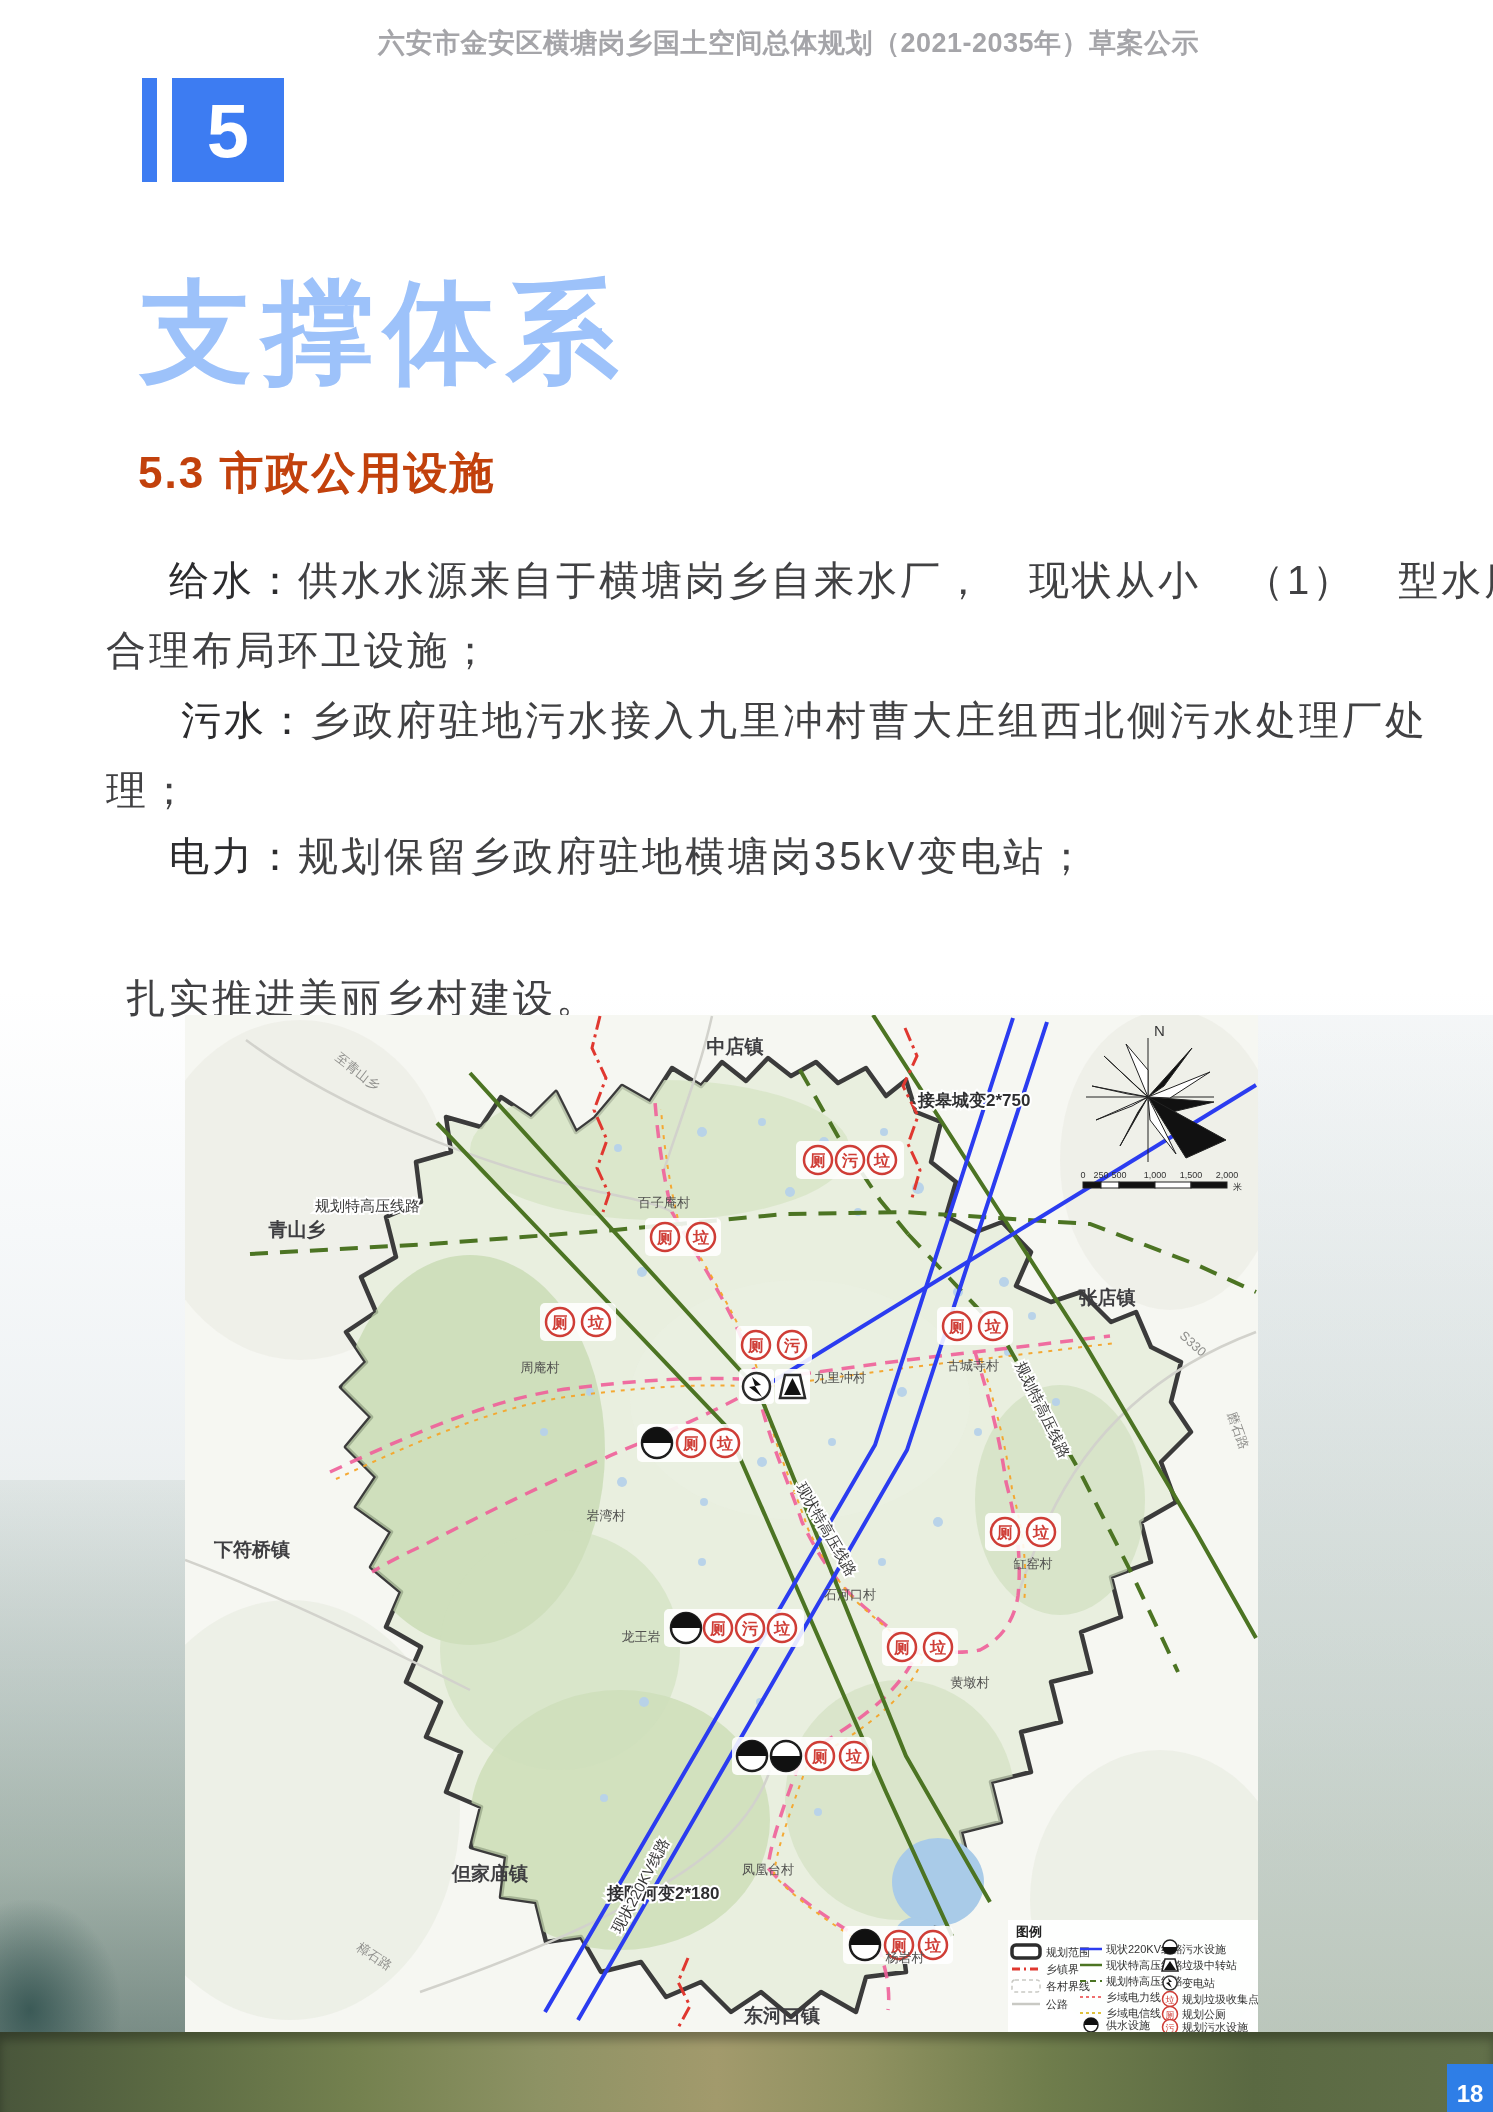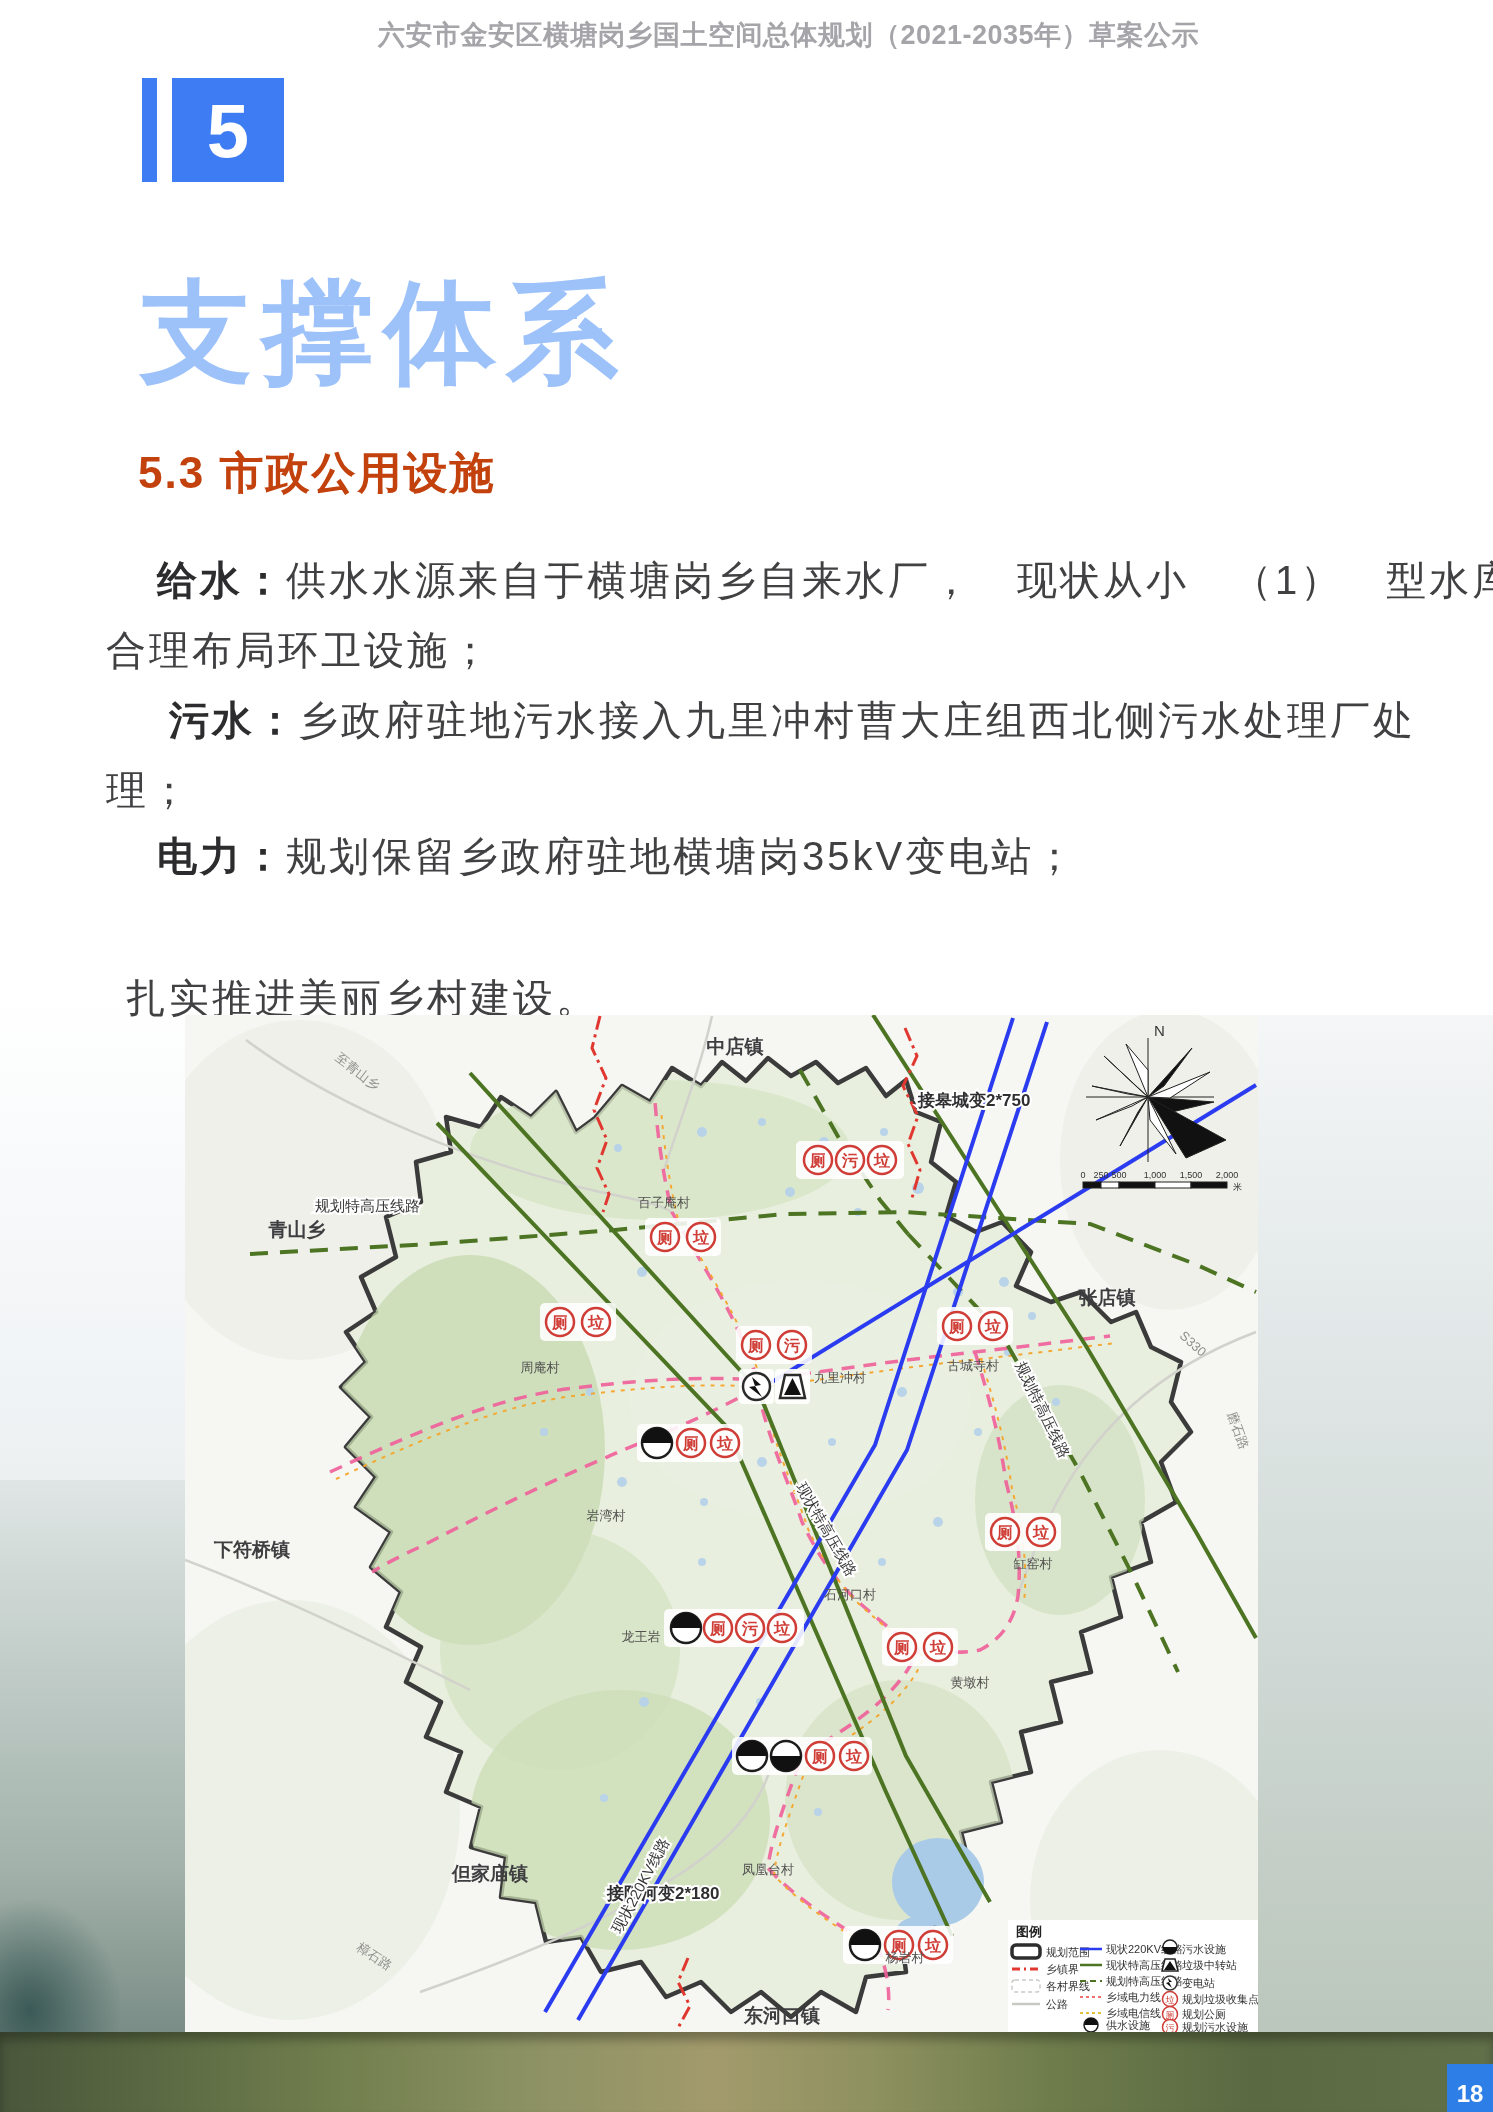--- a/index.html
+++ b/index.html
@@ -10,31 +10,31 @@
      background:linear-gradient(180deg,rgba(226,233,238,0) 0%,rgba(206,217,223,.28) 35%,rgba(186,199,196,.42) 70%,rgba(168,180,164,.5) 100%);}
   .photo-left{position:absolute;left:0;top:1480px;width:185px;height:552px;
      background:linear-gradient(180deg,rgba(150,170,160,.15),rgba(94,122,110,.45) 70%,rgba(62,90,84,.6));}
   .photo-right{position:absolute;right:0;top:1015px;width:235px;height:1017px;
      background:linear-gradient(180deg,rgba(205,215,220,.2),rgba(150,170,155,.4));}
   .lake-blob{position:absolute;left:-30px;top:1900px;width:150px;height:220px;
      background:radial-gradient(ellipse at 40% 50%,rgba(40,74,72,.78),rgba(40,74,72,0) 72%);}
   .photo-bottom{position:absolute;left:0;top:2032px;width:1493px;height:80px;
      background:linear-gradient(90deg,#49563b 0%,#5d6c44 12%,#74814f 24%,#8d9264 36%,#a29a6c 48%,#8f9160 58%,#6f7d4c 70%,#5a6942 84%,#62704a 100%);
      box-shadow:inset 0 8px 10px rgba(0,0,0,.28);}
-  .header{position:absolute;left:378px;top:17px;font-size:27px;font-weight:700;
+  .header{position:absolute;left:378px;top:25px;font-size:27px;font-weight:700;
      color:#a5a5a9;letter-spacing:.5px;white-space:nowrap;}
   .ch-bar{position:absolute;left:142px;top:78px;width:15px;height:104px;background:#3d7cf2;}
   .ch-box{position:absolute;left:172px;top:78px;width:112px;height:104px;background:#3d7cf2;
      color:#fff;font-size:76px;font-weight:700;display:flex;align-items:center;justify-content:center;}
   .big-title{position:absolute;left:140px;top:258px;font-size:112px;font-weight:900;
      color:#9dc2fa;letter-spacing:10px;white-space:nowrap;}
   .sec-head{position:absolute;left:138px;top:444px;font-size:44px;font-weight:800;
      color:#c2410c;letter-spacing:2px;white-space:nowrap;}
   .bline{position:absolute;font-size:40px;color:#414143;letter-spacing:3px;white-space:pre;}
-  .bline b{font-weight:700;color:#2c2c2e;}
+  .bline b{font-weight:400;color:#2c2c2e;margin-left:12px;}
   .map-wrap{position:absolute;left:185px;top:1015px;width:1073px;height:1017px;}
   .pagenum{position:absolute;left:1447px;top:2064px;width:46px;height:60px;background:#2e7ee7;
      color:#fff;font-size:24px;font-weight:700;display:flex;align-items:center;justify-content:center;}
   
   svg text{font-family:"Liberation Sans","DejaVu Sans",sans-serif;}
   .tt{font-size:19px;font-weight:700;fill:#3e3e41;}
   .tv{font-size:13px;fill:#525250;}
   .tl{font-size:15px;fill:#383838;}
   .tb{font-size:17px;font-weight:600;fill:#2f2f31;}
   .tg{fill:#8f8f8c;}

